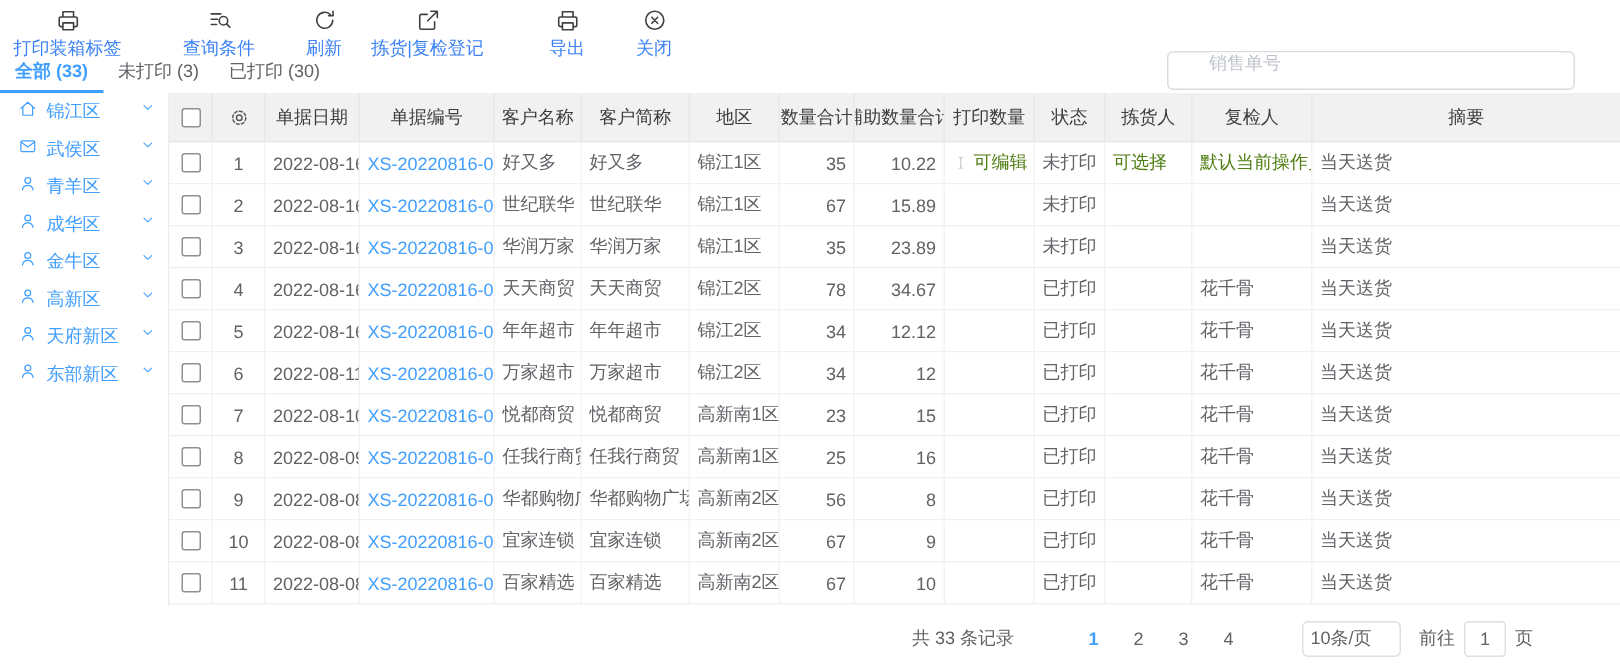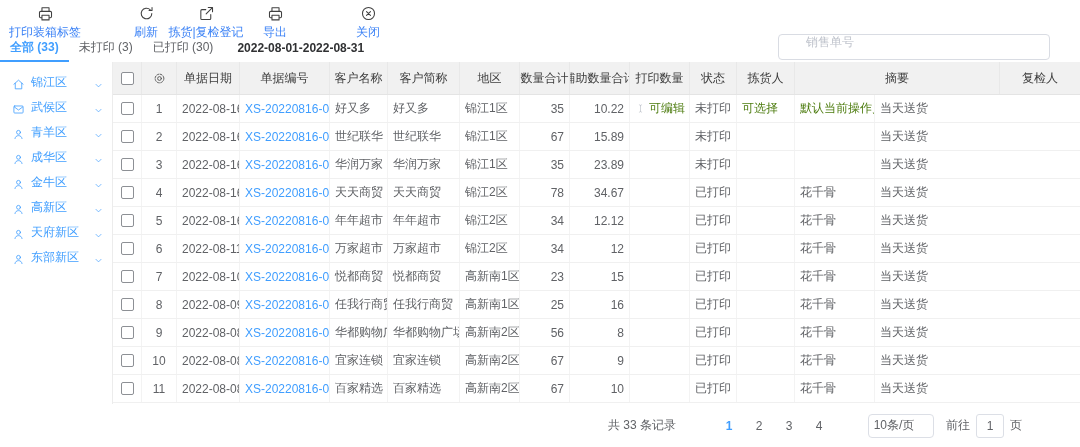--- a/index.html
+++ b/index.html
@@ -8,21 +8,21 @@
 
   .app { width:1080px; height:447px; position:relative; background:#fff; }
 
   
   .toolbar { height:38px; display:flex; align-items:flex-start; padding-top:5px; }
   .tb-item { display:flex; flex-direction:column; align-items:center; cursor:pointer; color:#404040; }
   .tb-item .icon { width:17px; height:17px; }
   .tb-item .tb-label { margin-top:2px; font-size:12px; white-space:nowrap; color:#3b82f6; }
   .tb-item:nth-child(1){ width:86px; margin-left:2px; }
   .tb-item:nth-child(2){ width:64px; margin-left:26px; }
-  .tb-item:nth-child(3){ width:40px; margin-left:8px; }
+  .tb-item:nth-child(3){ width:40px; margin-left:18px; }
   .tb-item:nth-child(4){ width:94px; margin-left:2px; }
   .tb-item:nth-child(5){ width:44px; margin-left:24px; }
   .tb-item:nth-child(6){ width:44px; margin-left:14px; }
 
   
   .tabbar { height:24px; display:flex; align-items:center; position:relative; }
   .tab { padding:0 10px 4px 10px; color:#606266; cursor:pointer; white-space:nowrap; border-bottom:2px solid transparent; }
   .tab.active { color:#409eff; font-weight:bold; border-bottom-color:#409eff; }
   .date-range { margin-left:14px; font-weight:bold; color:#303133; padding-bottom:4px; }
   .searchbox { position:absolute; right:30px; top:-4px; width:272px; height:26px;
@@ -34,21 +34,21 @@
 
   
   .main { display:flex; height:342px; }
 
   
   .sidebar { width:113px; flex:none; border-right:1px solid #ececec; padding-top:4px; }
   .region-pill { margin:0 4px 6px 4px; height:26px; background:#fbf3f1; border-radius:4px;
     display:flex; align-items:center; justify-content:center; position:relative; cursor:pointer; }
   .region-pill .pill-label { color:#409eff; }
   .region-pill .icon { position:absolute; right:6px; width:11px; height:11px; color:#9aa0a8; }
-  .side-item { height:25px; display:flex; align-items:flex-end; padding:0 8px 0 12px; color:#409eff; cursor:pointer; }
+  .side-item { height:25px; display:flex; align-items:flex-start; padding:0 8px 0 12px; color:#409eff; cursor:pointer; }
   .side-item .icon { width:13px; height:13px; flex:none; color:#409eff; }
   .side-item .side-label { margin-left:6px; flex:1; white-space:nowrap; }
   .side-item .chev { width:11px; height:11px; flex:none; color:#409eff; }
 
   
   .table { flex:1; display:flex; flex-direction:column; }
   .trow { display:flex; align-items:flex-end; height:28px; border-bottom:1px solid #f0f0f0; background:#fff; }
   .thead { height:33px; background:#f1f1f1; border-bottom:1px solid #e4e4e4; color:#3c3c3c; }
   .tcell { height:100%; display:flex; align-items:center; padding:0 5px; overflow:hidden; white-space:nowrap;
     border-right:1px solid #f3f3f3; }
@@ -98,20 +98,30 @@
         <span class="icon">
           <svg viewBox="0 0 24 24">
             <path d="M7 9V4h10v5M7 18H5.2c-.9 0-1.7-.7-1.7-1.6v-5.8c0-.9.8-1.6 1.7-1.6h13.6c.9 0 1.7.7 1.7 1.6v5.8c0 .9-.8 1.6-1.7 1.6H17M7 14.5h10V21H7z"></path>
           </svg>
         </span>
         <span class="tb-label">打印装箱标签</span>
       </div>
       <div class="tb-item">
         <span class="icon">
           <svg viewBox="0 0 24 24">
+            <path d="M4 6h9M4 11h6M4 16h5"></path>
+            <circle cx="15.5" cy="12.5" r="4"></circle>
+            <path d="M18.4 15.4l3.1 3.1"></path>
+          </svg>
+        </span>
+        <span class="tb-label">查询条件</span>
+      </div>
+      <div class="tb-item">
+        <span class="icon">
+          <svg viewBox="0 0 24 24">
             <path d="M19.5 12a7.5 7.5 0 1 1-2.1-5.2M19.8 3.6v4.2h-4.2"></path>
           </svg>
         </span>
         <span class="tb-label">刷新</span>
       </div>
       <div class="tb-item">
         <span class="icon">
           <svg viewBox="0 0 24 24">
             <path d="M18 13.5V19c0 .9-.7 1.5-1.5 1.5h-11C4.7 20.5 4 19.9 4 19V8c0-.9.7-1.5 1.5-1.5H11M14.5 3.5h6v6M20 4l-8.5 8.5"></path>
           </svg>
@@ -136,21 +146,20 @@
         <span class="tb-label">关闭</span>
       </div>
     </div>
 
   <div class="tabbar">
     <div id="tabs" style="display:flex;align-items:flex-end;">
         <div class="tab active">全部 (33)</div>
         <div class="tab">未打印 (3)</div>
         <div class="tab">已打印 (30)</div>
       </div>
-    <div class="date-range">2022-08-01-2022-08-31</div>
     <div class="searchbox">
       <span class="icon"></span>
       <input type="text" placeholder="销售单号" style="">
     </div>
   </div>
 
   <div class="main">
     <div class="sidebar" id="sidebar">
       <div id="side-items">
           <div class="side-item">
@@ -283,22 +292,22 @@
           <div class="tcell c-date">单据日期</div>
           <div class="tcell c-no">单据编号</div>
           <div class="tcell c-cust">客户名称</div>
           <div class="tcell c-short">客户简称</div>
           <div class="tcell c-region">地区</div>
           <div class="tcell c-qty">数量合计</div>
           <div class="tcell c-aux">辅助数量合计</div>
           <div class="tcell c-pq">打印数量</div>
           <div class="tcell c-status">状态</div>
           <div class="tcell c-picker">拣货人</div>
+          <div class="tcell c-rechk">复检人</div>
           <div class="tcell c-sum">摘要</div>
-          <div class="tcell c-rechk">复检人</div>
         </div>
       <div id="tbody">
           <div class="trow">
             <div class="tcell c-cb ctr">
               <span class="checkbox"></span>
             </div>
             <div class="tcell c-idx ctr cell-text">1</div>
             <div class="tcell c-date cell-text">2022-08-16</div>
             <div class="tcell c-no">
               <span class="link">XS-20220816-000018</span>

